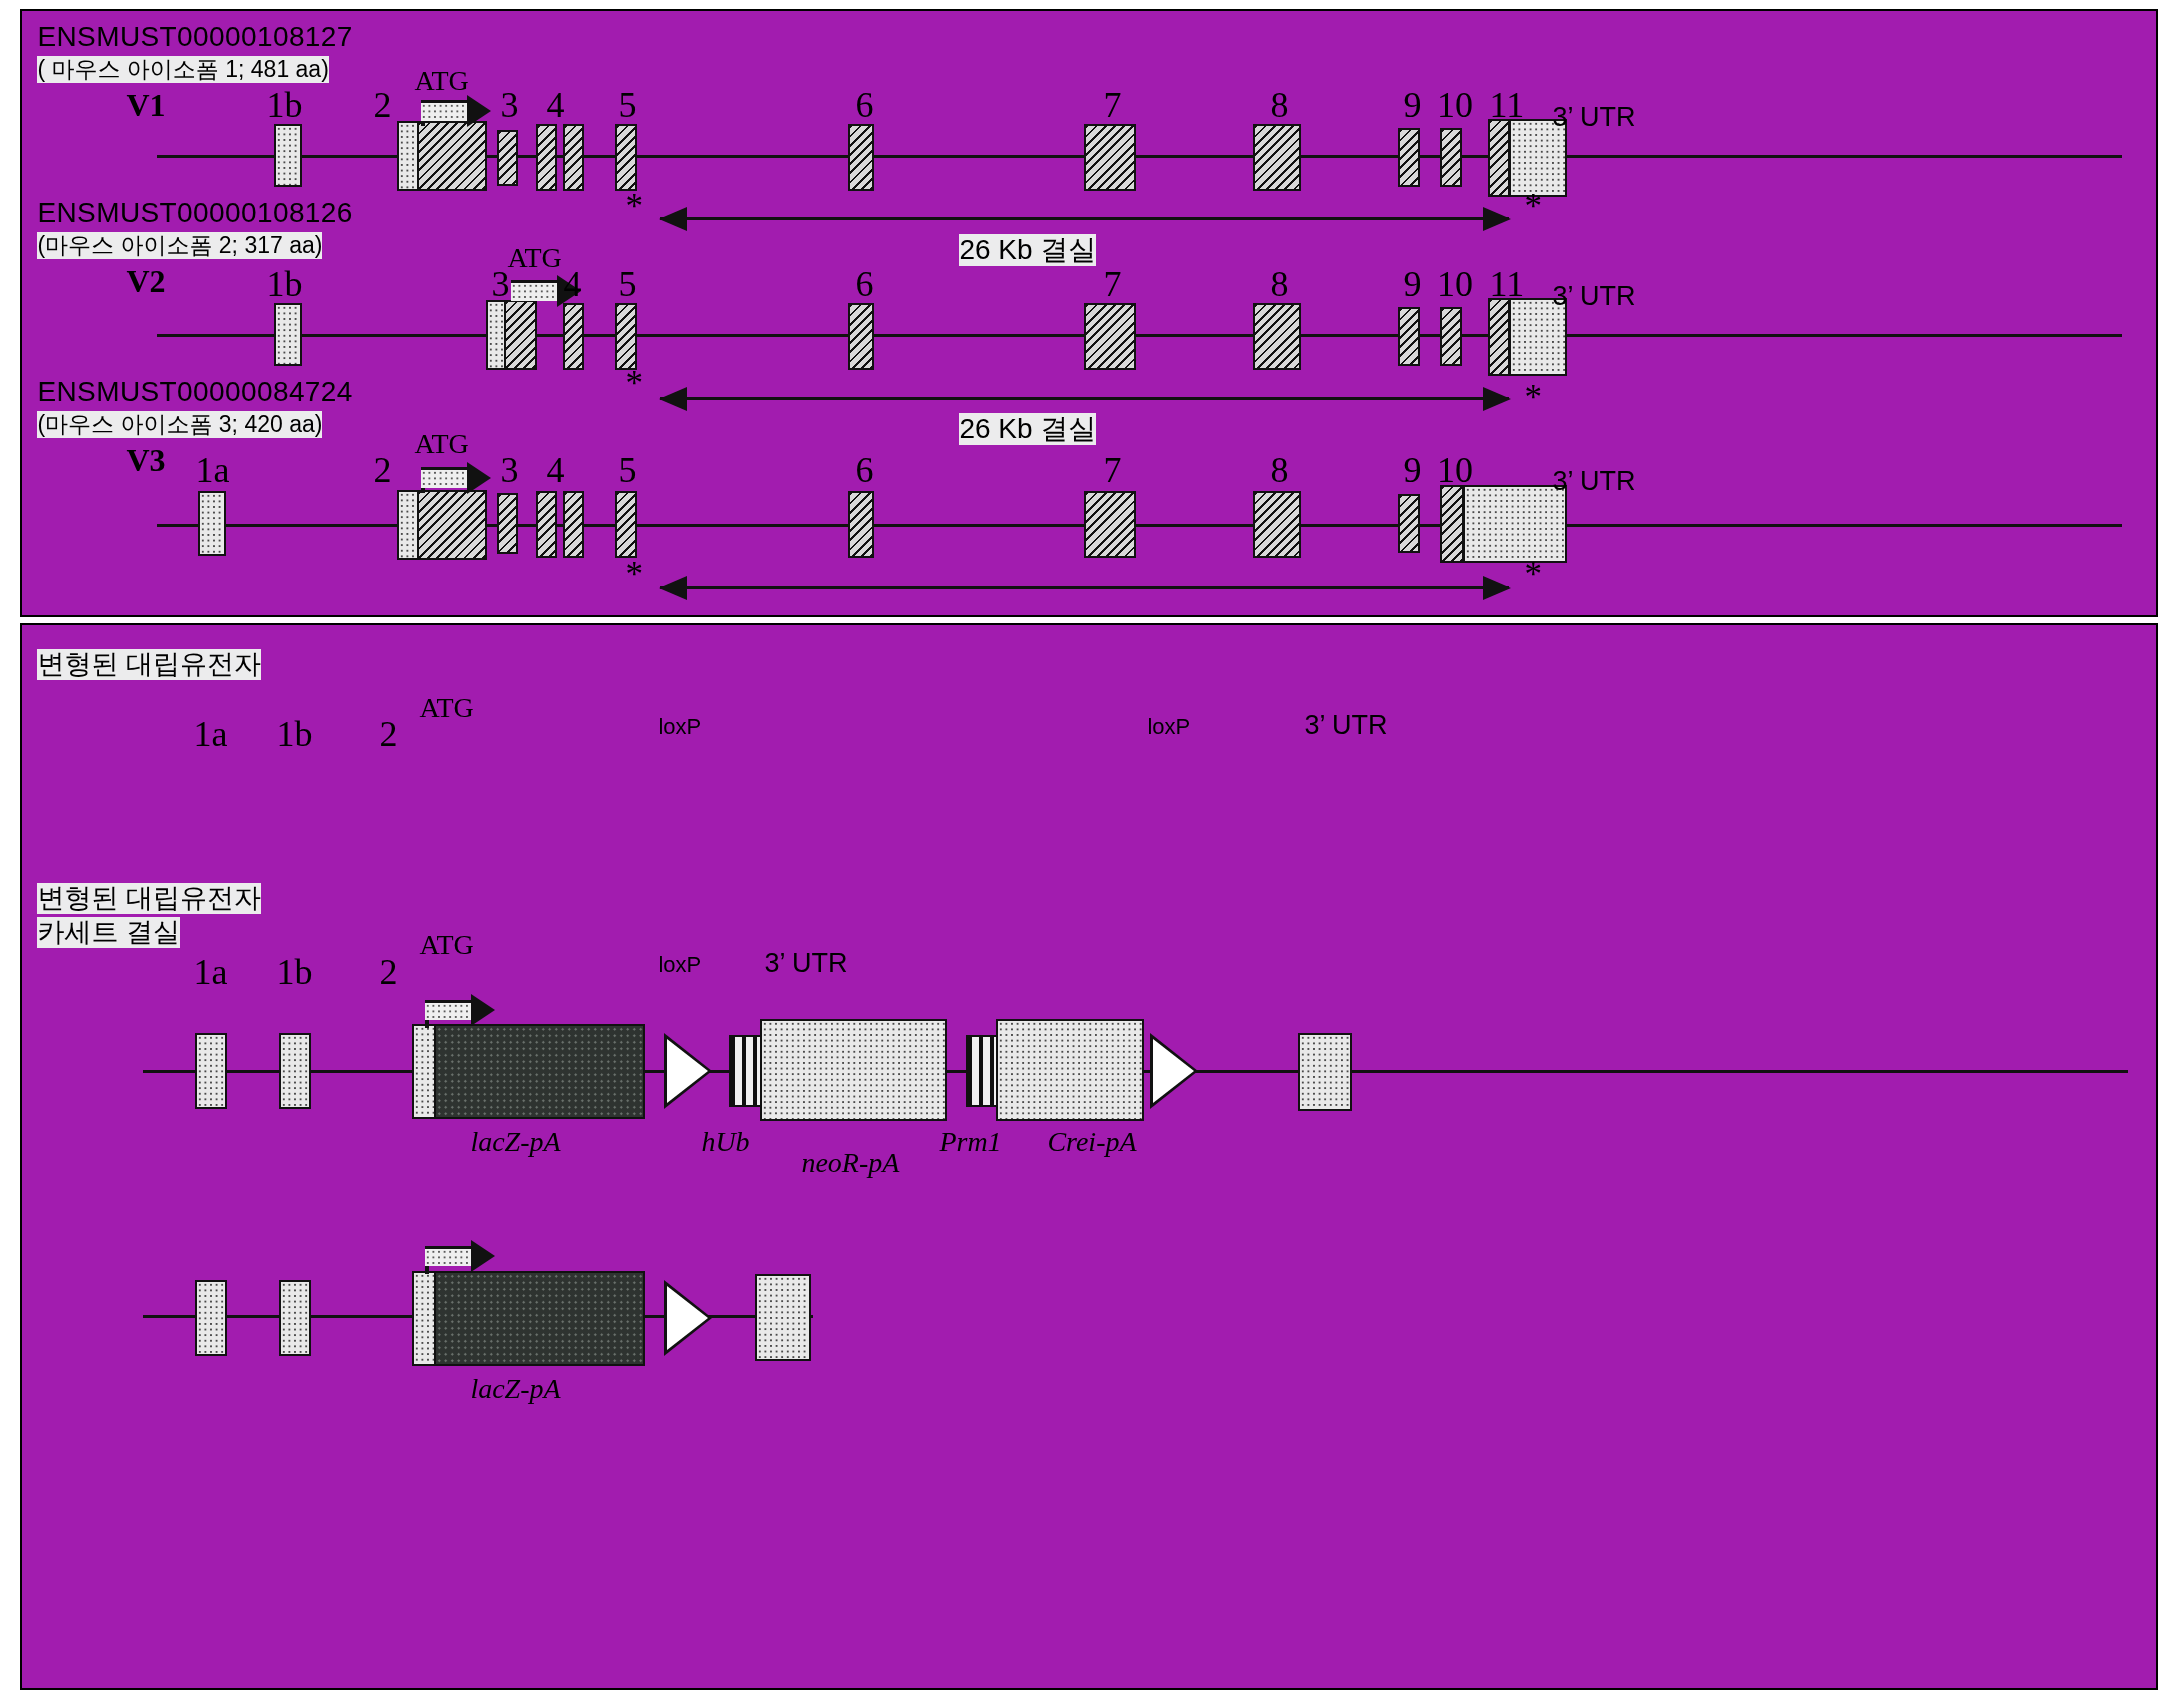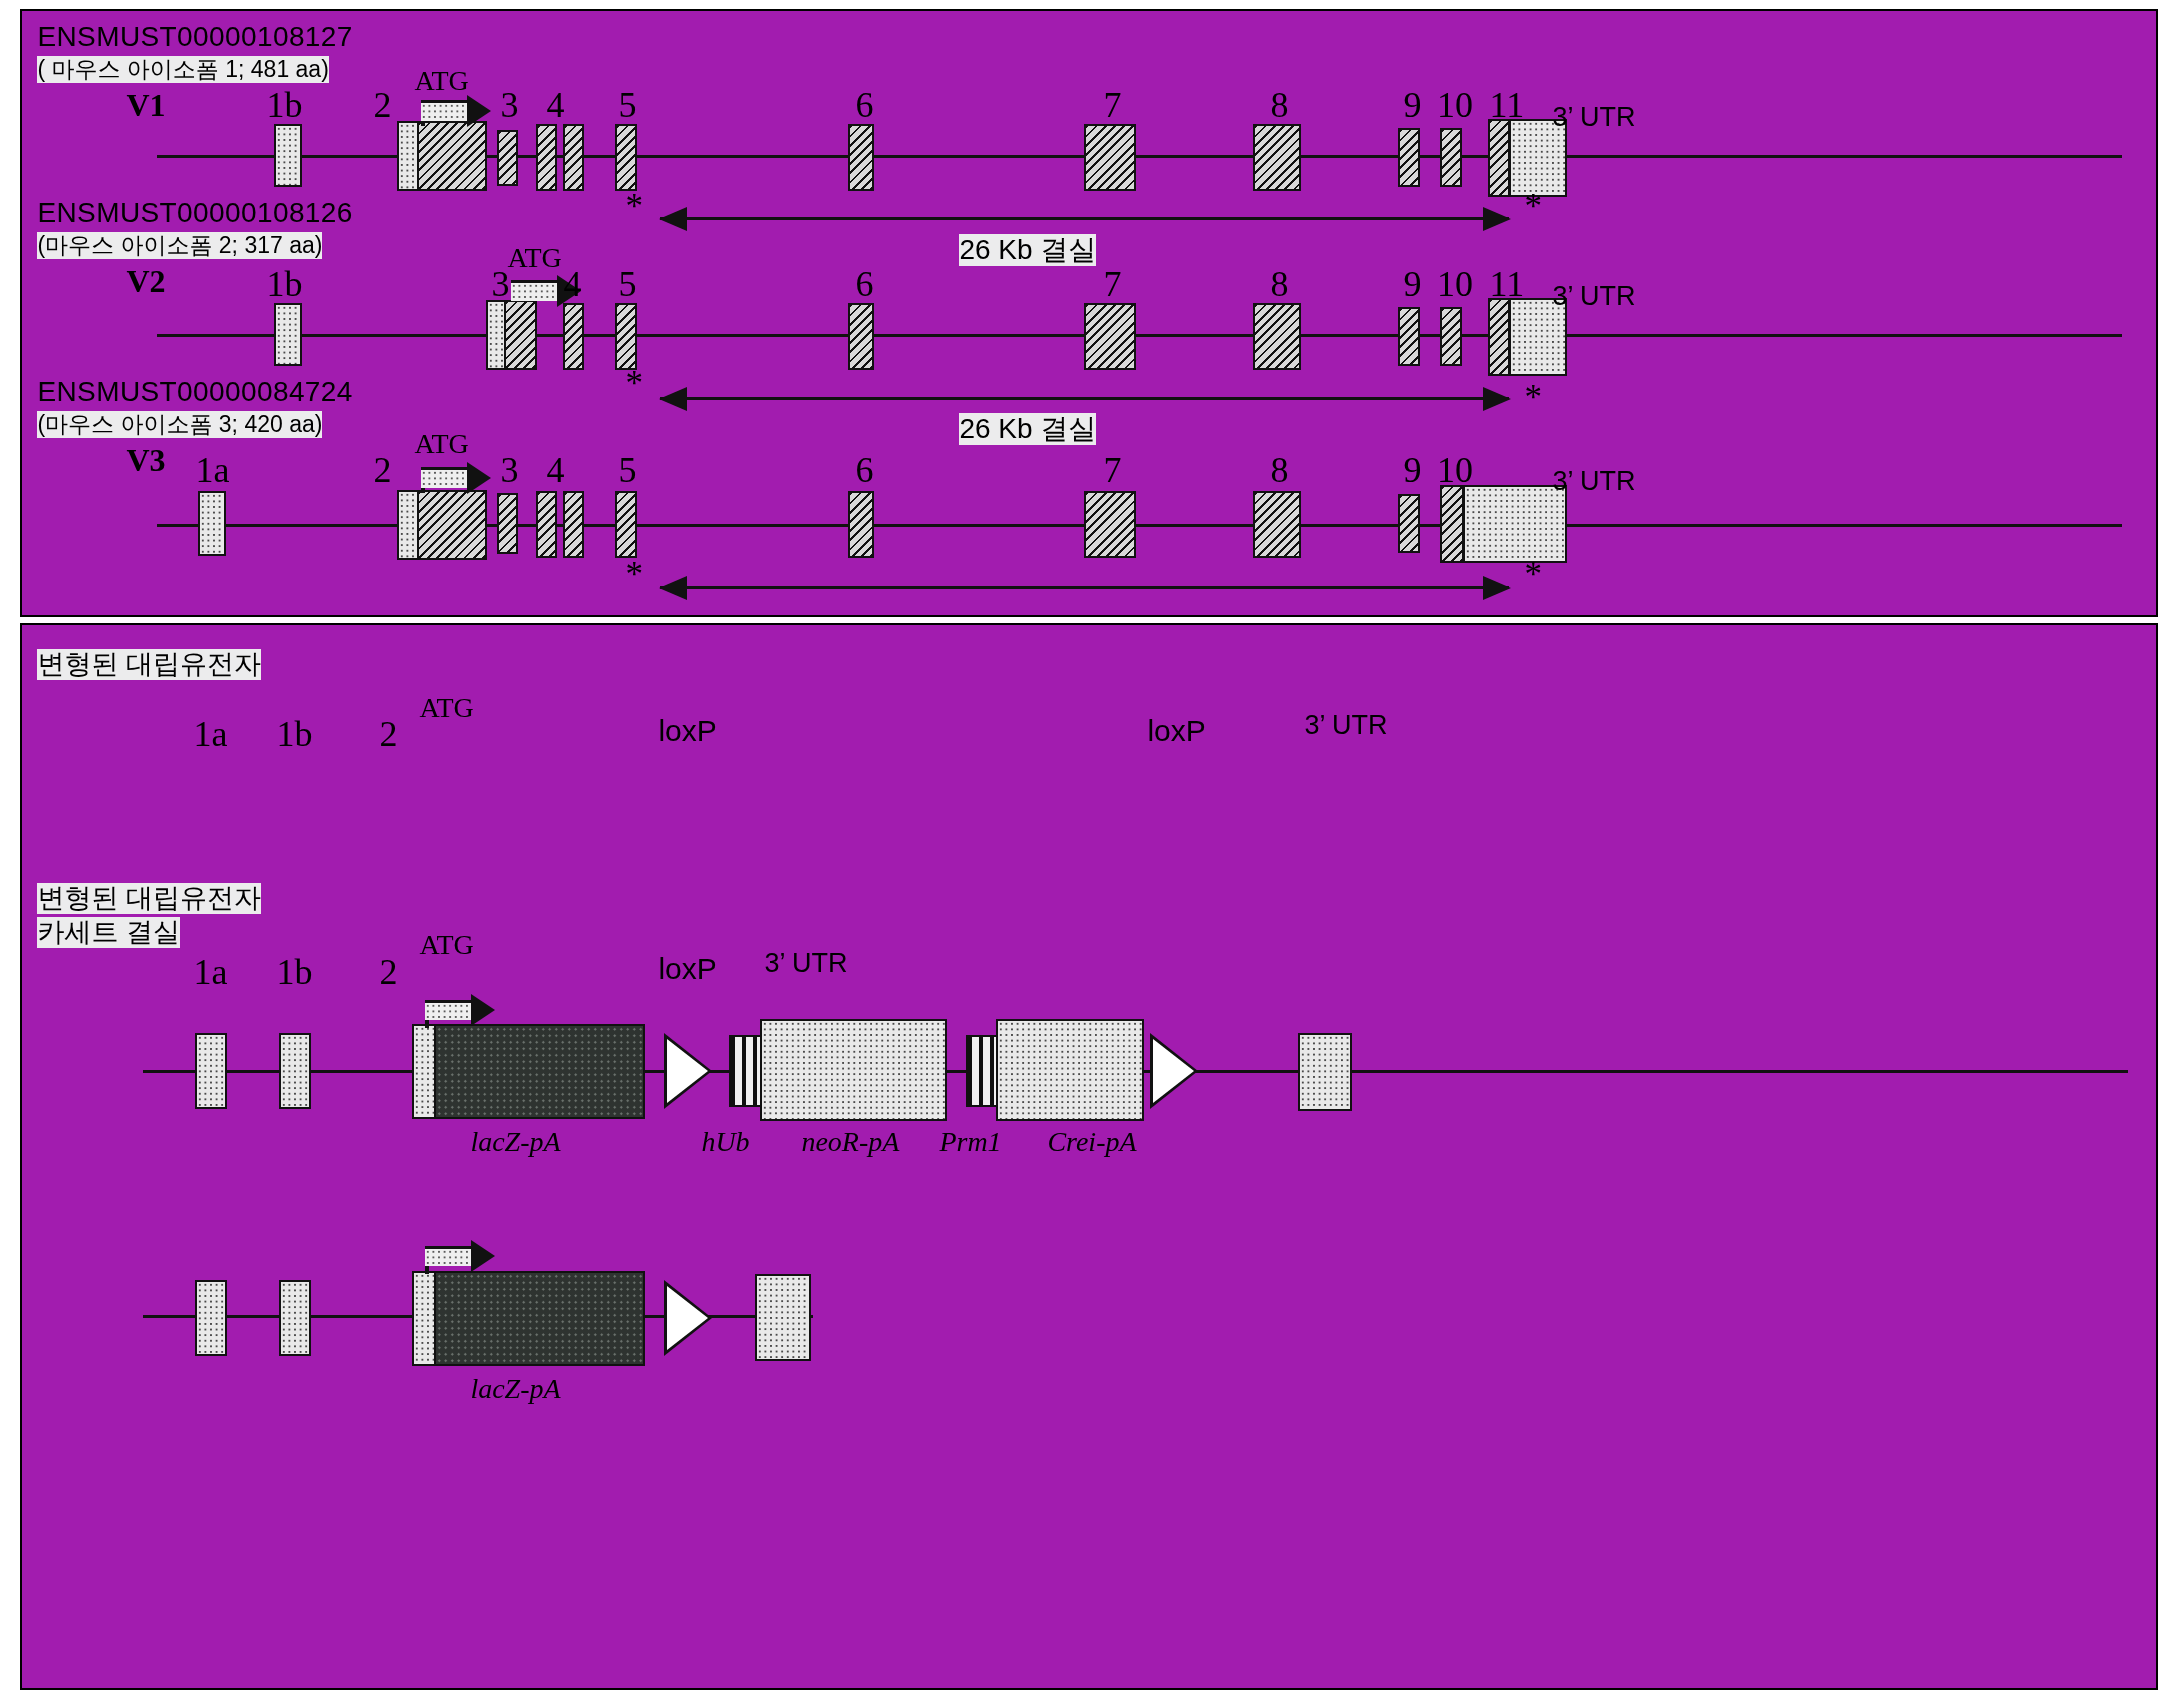--- a/index.html
+++ b/index.html
@@ -13,21 +13,21 @@
   .txt{position:absolute;white-space:pre;line-height:1.15;}
   .ens{font-size:28px;letter-spacing:0.4px;}
   .sub{font-size:23px;}
   .hl{background:#ececed;}
   .vlabel{font-size:32px;font-weight:bold;font-family:"Liberation Serif",serif;}
   .exnum{font-size:36px;font-family:"Liberation Serif",serif;text-align:center;}
   .atg{font-size:28px;font-family:"Liberation Serif",serif;}
   .utr{font-size:27px;}
   .kb{font-size:28px;}
   .gl{font-size:28px;font-style:italic;font-family:"Liberation Serif",serif;}
-  .loxp{font-size:30px;}
+  .loxp{font-size:22px;}
   .star{font-size:35px;font-family:"Liberation Serif",serif;line-height:1;}
   .korean{font-size:27px;}
 
   
   .axis{position:absolute;height:2.8px;background:#111;}
 
   
   .box{position:absolute;box-sizing:border-box;border:2.8px solid #111;}
   .hatch{
     background-color:#d9d9d9;
@@ -259,21 +259,21 @@
 
     <div class="txt loxp" style="left:636px;top:89px;">loxP</div>
     <div class="tri" style="left:642px;top:408px;">
         <i></i>
       </div>
 
     <div class="box vstripe" style="left:707px;top:410px;width:33px;height:72px;"></div>
     <div class="txt gl" style="left:679px;top:501px;">hUb</div>
 
     <div class="box dots" style="left:738px;top:394px;width:187px;height:102px;"></div>
-    <div class="txt gl" style="left:779px;top:501px;">neoR-pA</div>
+    <div class="txt gl" style="left:779px;top:522px;">neoR-pA</div>
 
     <div class="box vstripe" style="left:944px;top:410px;width:32px;height:72px;"></div>
     <div class="txt gl" style="left:917px;top:501px;">Prm1</div>
 
     <div class="box dots" style="left:974px;top:394px;width:148px;height:102px;"></div>
     <div class="txt gl" style="left:1025px;top:501px;">Crei-pA</div>
 
     <div class="txt loxp" style="left:1125px;top:89px;">loxP</div>
     <div class="tri" style="left:1128px;top:408px;">
         <i></i>

